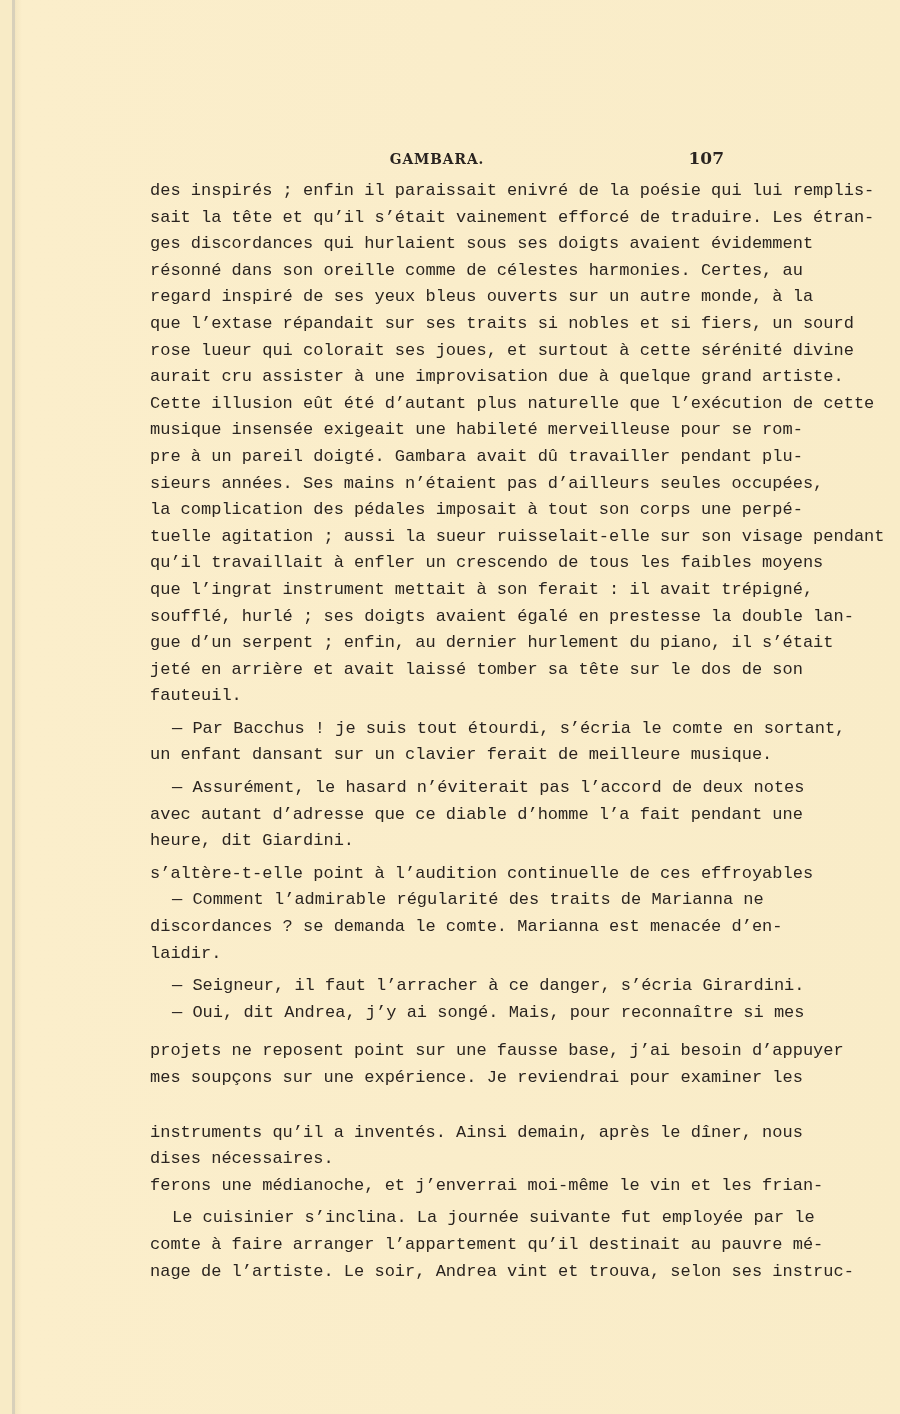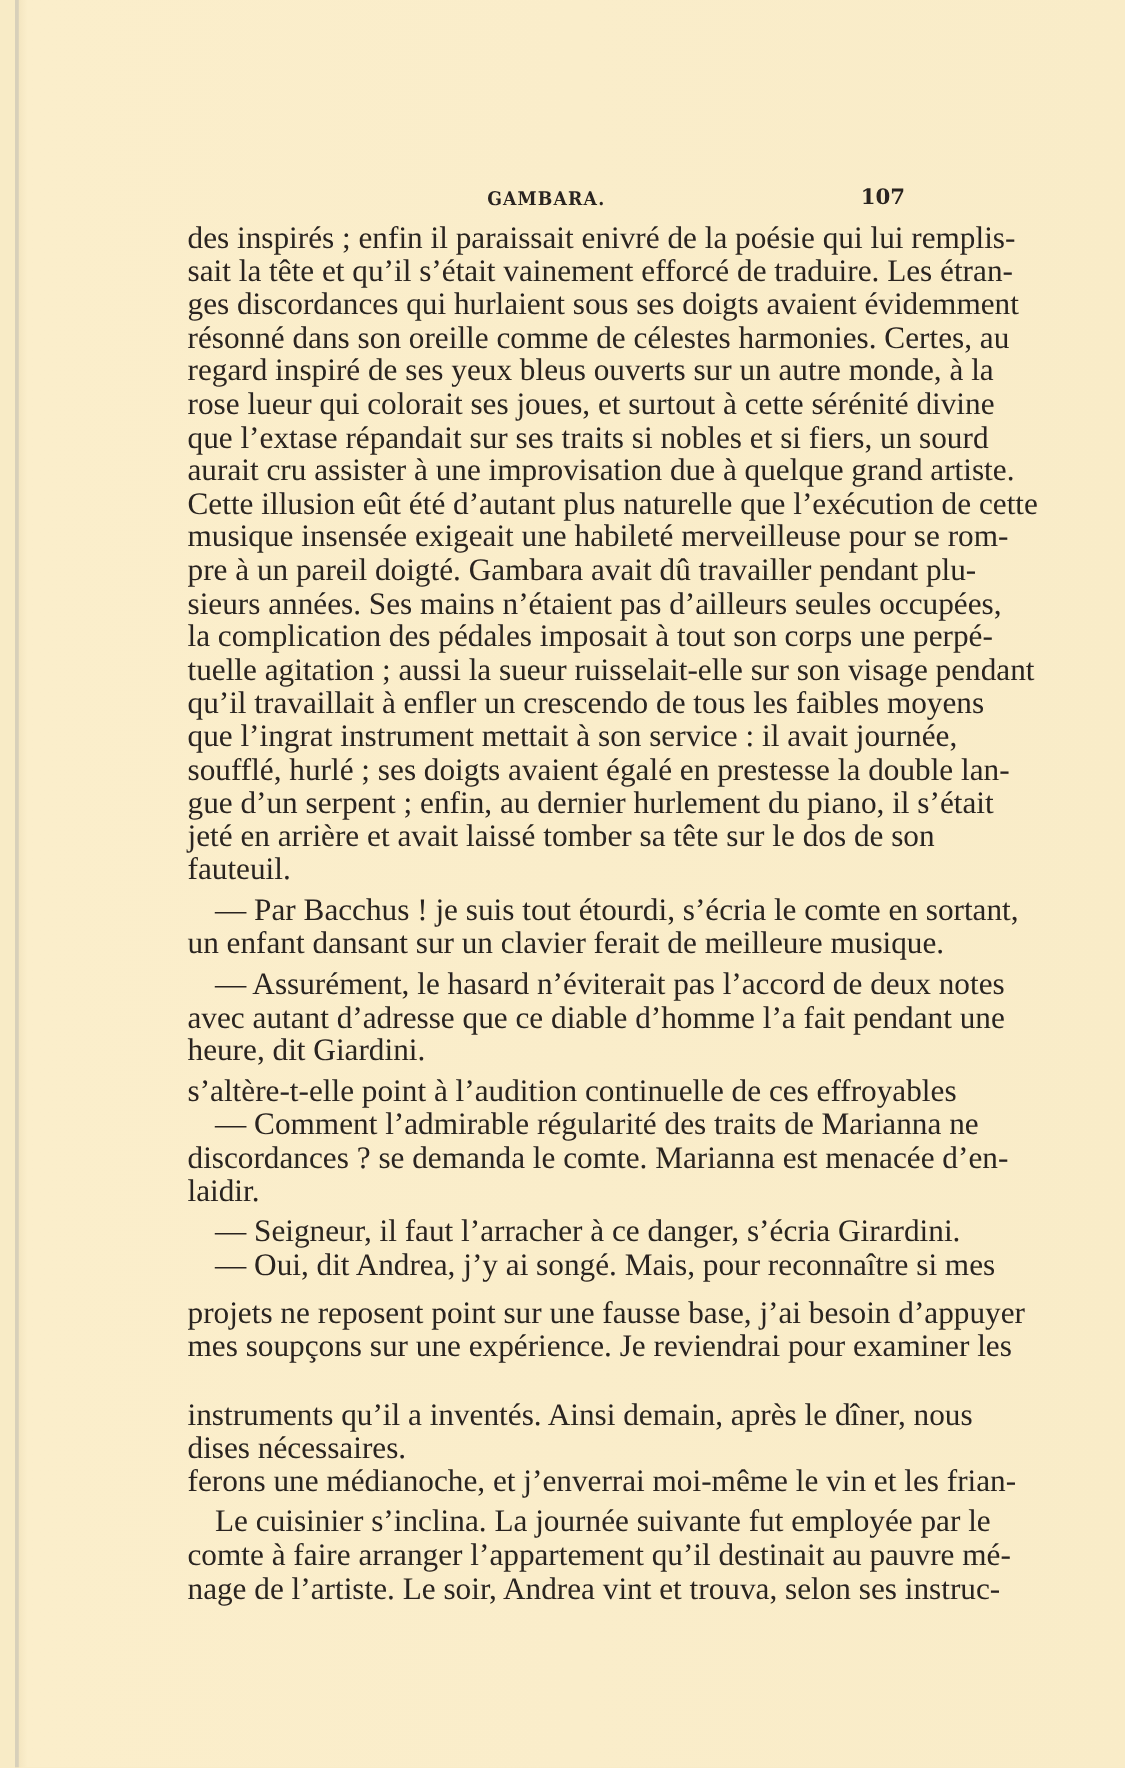--- a/index.html
+++ b/index.html
@@ -25,22 +25,22 @@
     .running-title {
       position: absolute; left: 0; right: 0; text-align: center;
       font-size: 15px; letter-spacing: 1px; top: 2px;
       transform: scaleX(0.92);
     }
     .page-number {
       position: absolute; right: 0; top: 0; font-size: 17px;
     }
     .text {
       position: absolute; left: 138px; top: 178px; width: 584px;
-      font-family: Liberation Serif, serif;
-      font-size: 25px; line-height: 26.6px; color: #2a2420;
+      font-family: Liberation Mono, monospace;
+      font-size: 17px; line-height: 26.6px; color: #2a2420;
       text-align: justify;
     }
     .line {
       display: block; height: 26.6px; white-space: nowrap;
       text-align-last: justify; text-align: justify;
       transform-origin: left;
     }
     .line.last { text-align-last: left; }
     .line.indent { padding-left: 22px; }
     .para-gap { height: 6px; }
@@ -56,31 +56,31 @@
     <span class="running-title">GAMBARA.</span>
     <span class="page-number">107</span>
   </div>
 
   <div class="text" id="body-text">
       <div class="line" style="white-space: nowrap;">des inspirés ; enfin il paraissait enivré de la poésie qui lui remplis-</div>
       <div class="line" style="white-space: nowrap;">sait la tête et qu’il s’était vainement efforcé de traduire. Les étran-</div>
       <div class="line" style="white-space: nowrap;">ges discordances qui hurlaient sous ses doigts avaient évidemment</div>
       <div class="line" style="white-space: nowrap;">résonné dans son oreille comme de célestes harmonies. Certes, au</div>
       <div class="line" style="white-space: nowrap;">regard inspiré de ses yeux bleus ouverts sur un autre monde, à la</div>
+      <div class="line" style="white-space: nowrap;">que l’extase répandait sur ses traits si nobles et si fiers, un sourd</div>
       <div class="line" style="white-space: nowrap;">rose lueur qui colorait ses joues, et surtout à cette sérénité divine</div>
-      <div class="line" style="white-space: nowrap;">que l’extase répandait sur ses traits si nobles et si fiers, un sourd</div>
       <div class="line" style="white-space: nowrap;">aurait cru assister à une improvisation due à quelque grand artiste.</div>
       <div class="line" style="white-space: nowrap;">Cette illusion eût été d’autant plus naturelle que l’exécution de cette</div>
       <div class="line" style="white-space: nowrap;">musique insensée exigeait une habileté merveilleuse pour se rom-</div>
       <div class="line" style="white-space: nowrap;">pre à un pareil doigté. Gambara avait dû travailler pendant plu-</div>
       <div class="line" style="white-space: nowrap;">sieurs années. Ses mains n’étaient pas d’ailleurs seules occupées,</div>
       <div class="line" style="white-space: nowrap;">la complication des pédales imposait à tout son corps une perpé-</div>
       <div class="line" style="white-space: nowrap;">tuelle agitation ; aussi la sueur ruisselait-elle sur son visage pendant</div>
       <div class="line" style="white-space: nowrap;">qu’il travaillait à enfler un crescendo de tous les faibles moyens</div>
-      <div class="line" style="white-space: nowrap;">que l’ingrat instrument mettait à son service : il avait journée,</div>
+      <div class="line" style="white-space: nowrap;">que l’ingrat instrument mettait à son ferait : il avait trépigné,</div>
       <div class="line" style="white-space: nowrap;">soufflé, hurlé ; ses doigts avaient égalé en prestesse la double lan-</div>
       <div class="line" style="white-space: nowrap;">gue d’un serpent ; enfin, au dernier hurlement du piano, il s’était</div>
       <div class="line" style="white-space: nowrap;">jeté en arrière et avait laissé tomber sa tête sur le dos de son</div>
       <div class="line last" style="white-space: nowrap;">fauteuil.</div>
       <div class="para-gap"></div>
       <div class="line indent" style="white-space: nowrap;">— Par Bacchus ! je suis tout étourdi, s’écria le comte en sortant,</div>
       <div class="line last" style="white-space: nowrap;">un enfant dansant sur un clavier ferait de meilleure musique.</div>
       <div class="para-gap"></div>
       <div class="line indent" style="white-space: nowrap;">— Assurément, le hasard n’éviterait pas l’accord de deux notes</div>
       <div class="line" style="white-space: nowrap;">avec autant d’adresse que ce diable d’homme l’a fait pendant une</div>

